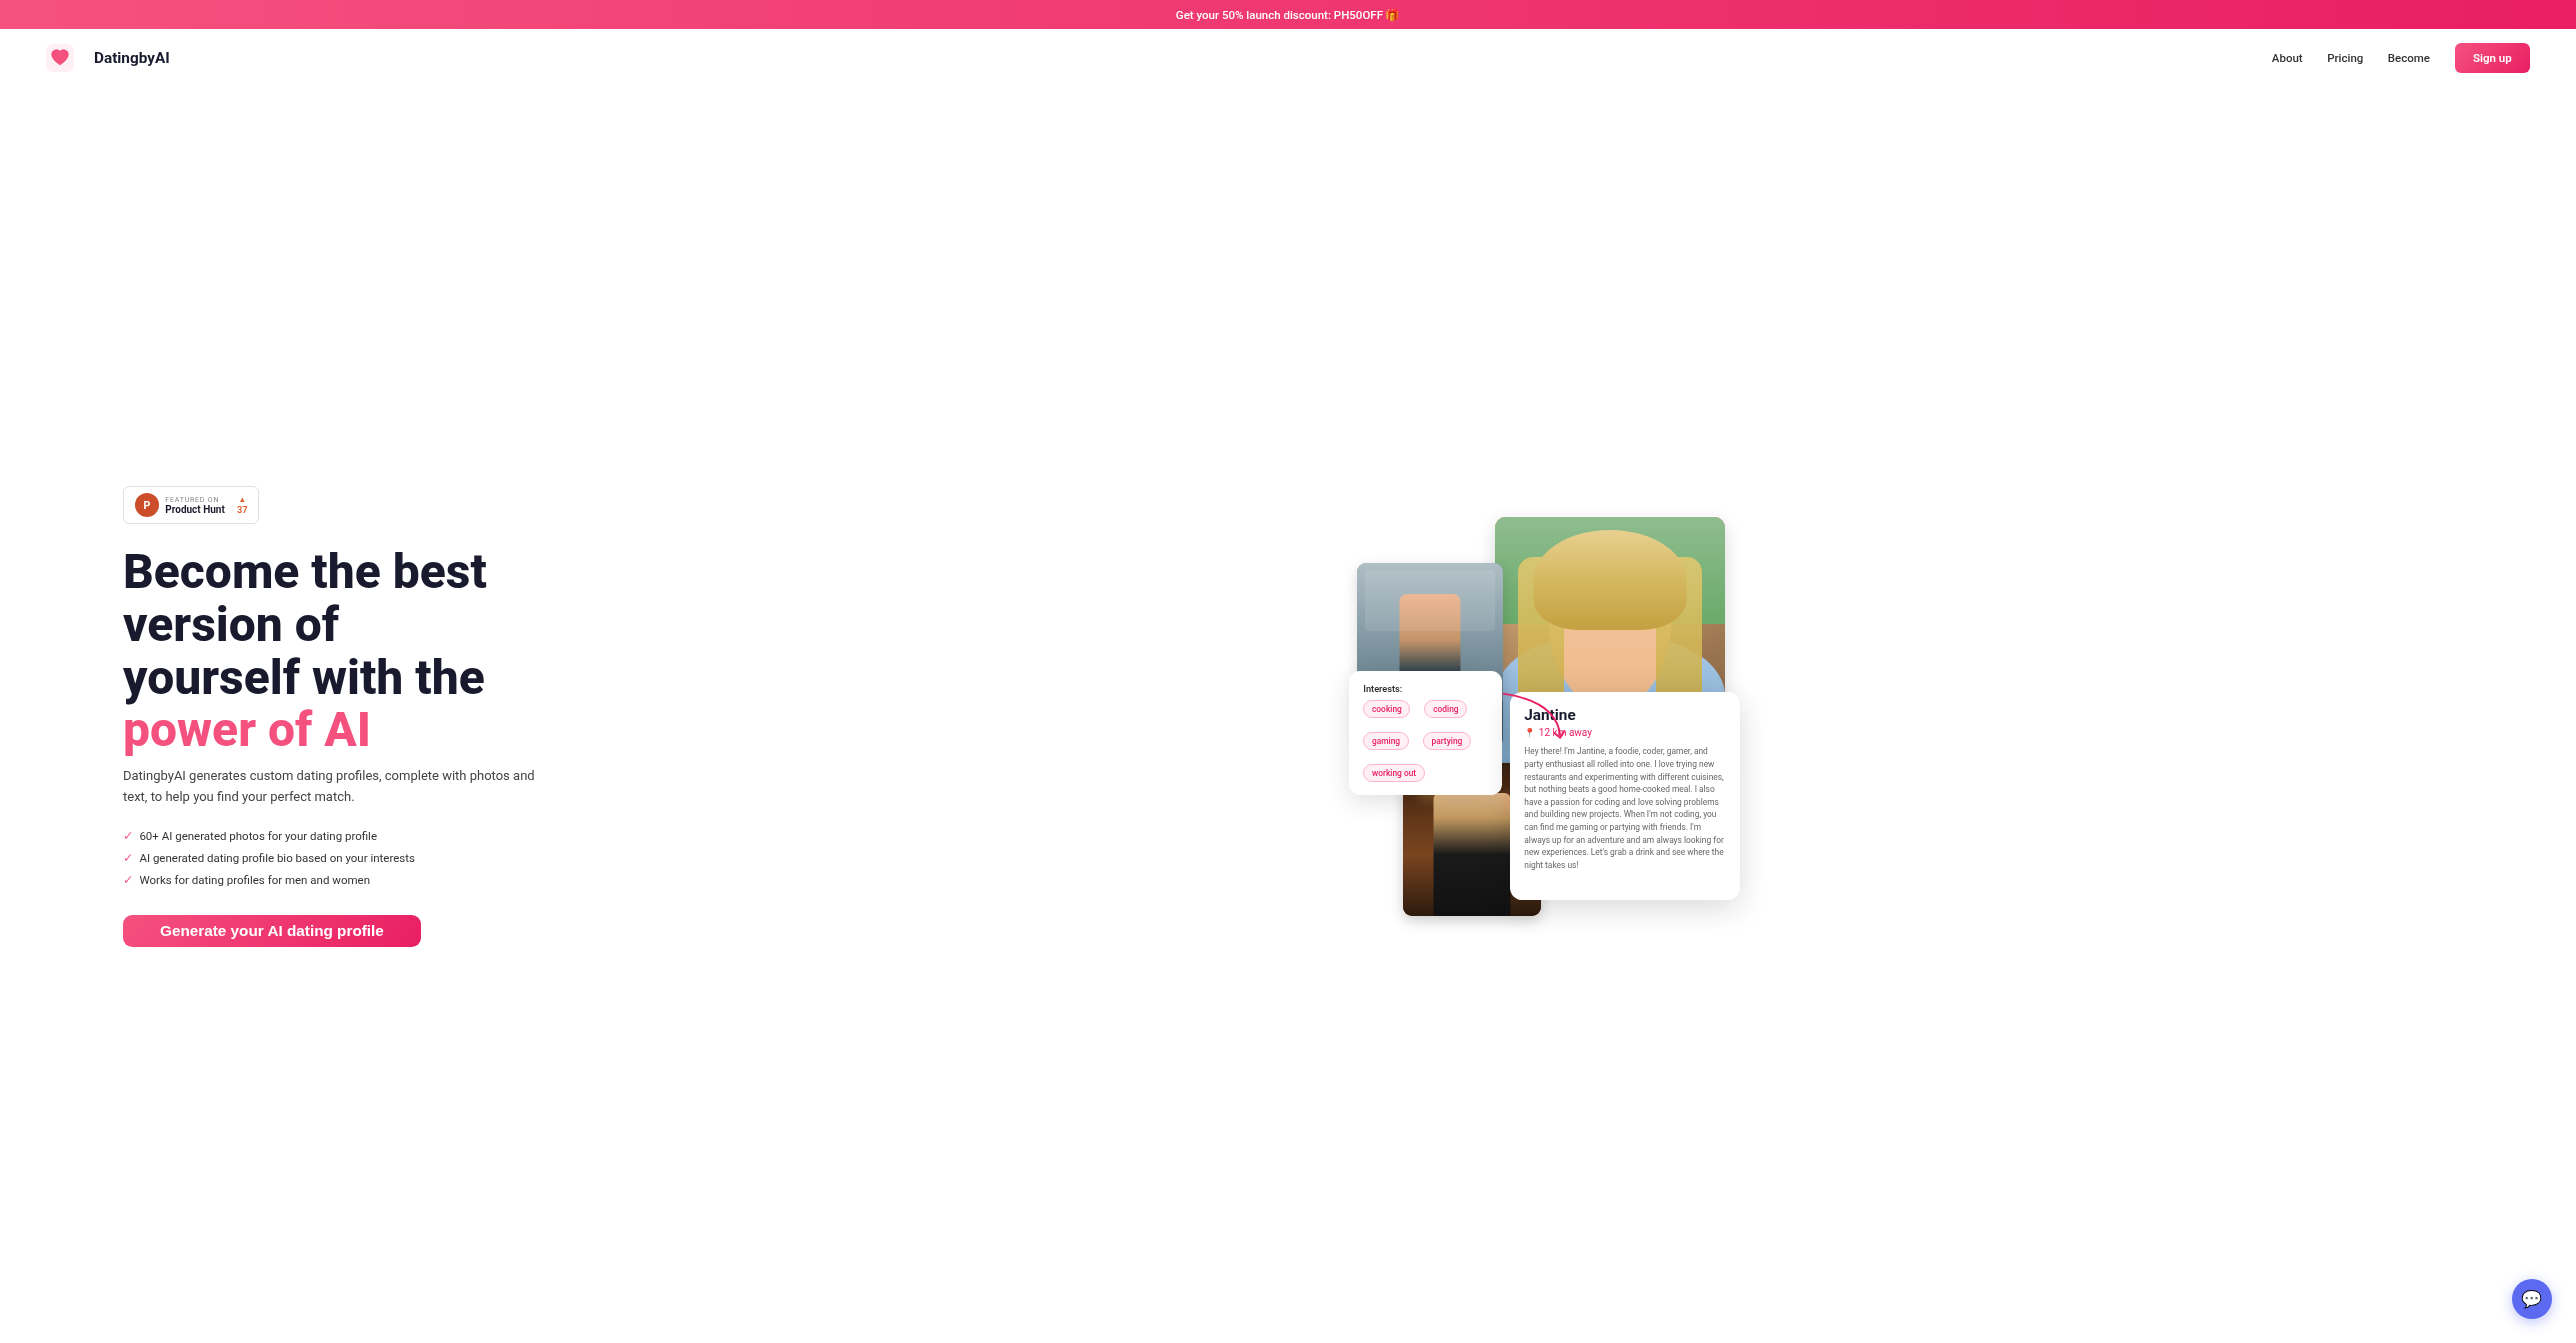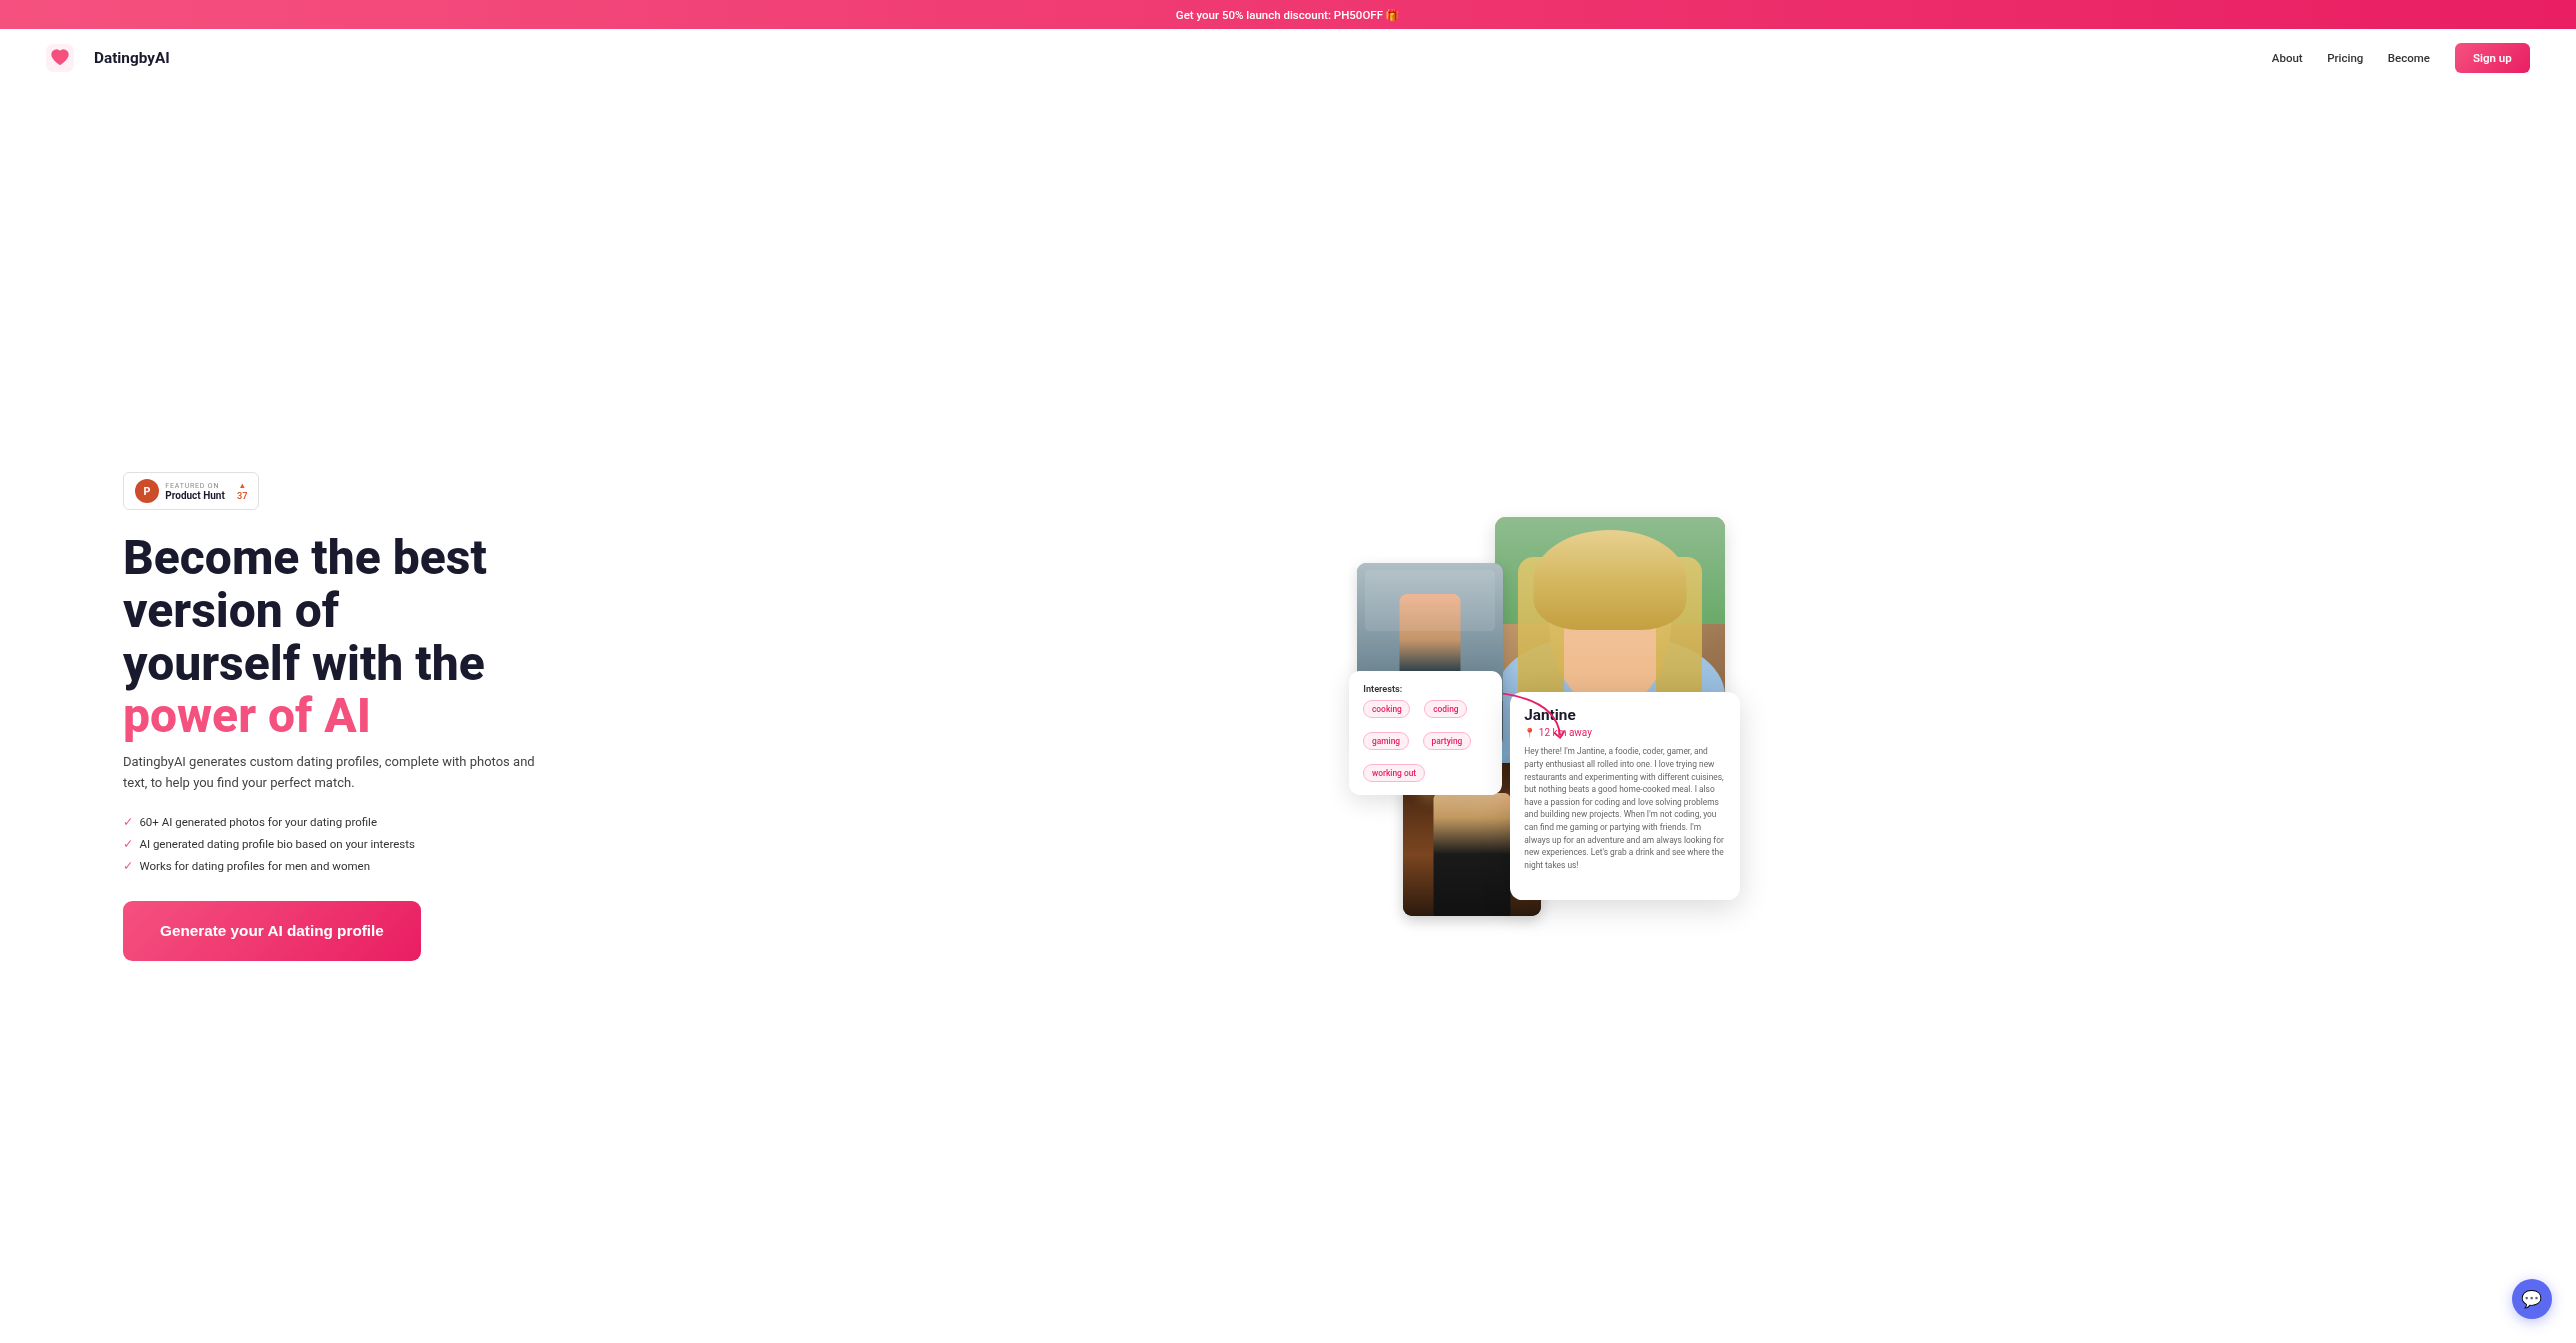--- a/index.html
+++ b/index.html
@@ -148,21 +148,21 @@
       gap: 6.1px;
     }
     .check-icon {
       color: #f5517f;
       font-size: 12.3px;
     }
     .cta-button {
       background: linear-gradient(135deg, #f5517f, #e91e63);
       color: white;
       border: none;
-      padding: 21px 37px;
+      padding: 7px 37px;
       border-radius: 9.2px;
       font-size: 15.3px;
       font-weight: 700;
       cursor: pointer;
       display: inline-block;
     }
 
     
     .hero-right {
       position: relative;

